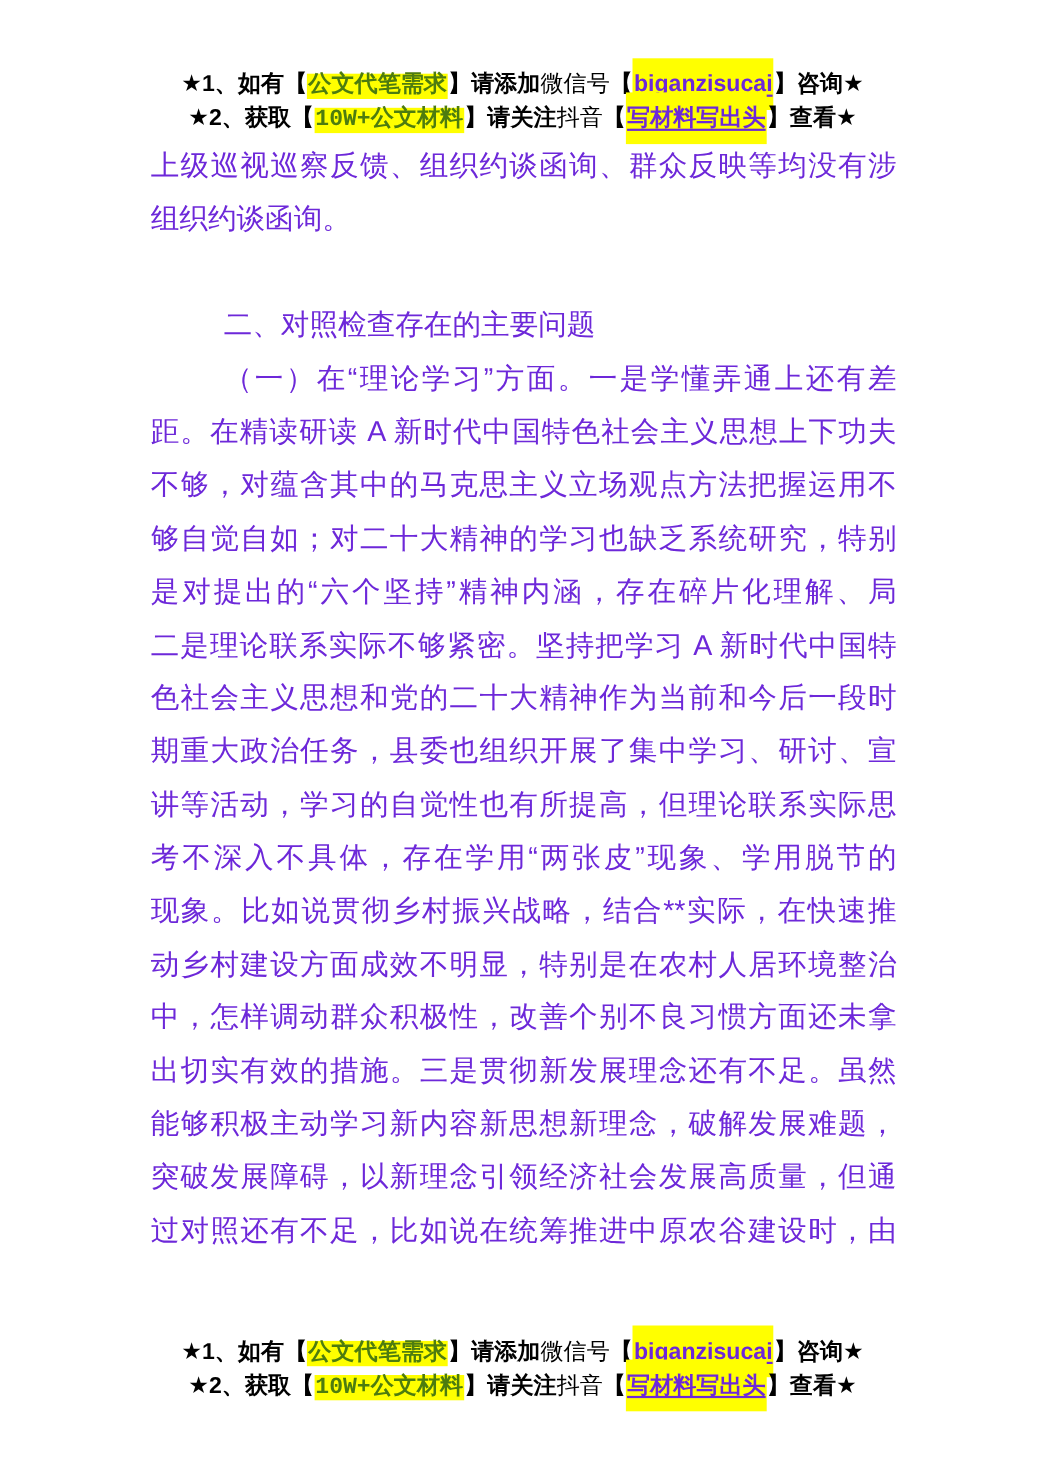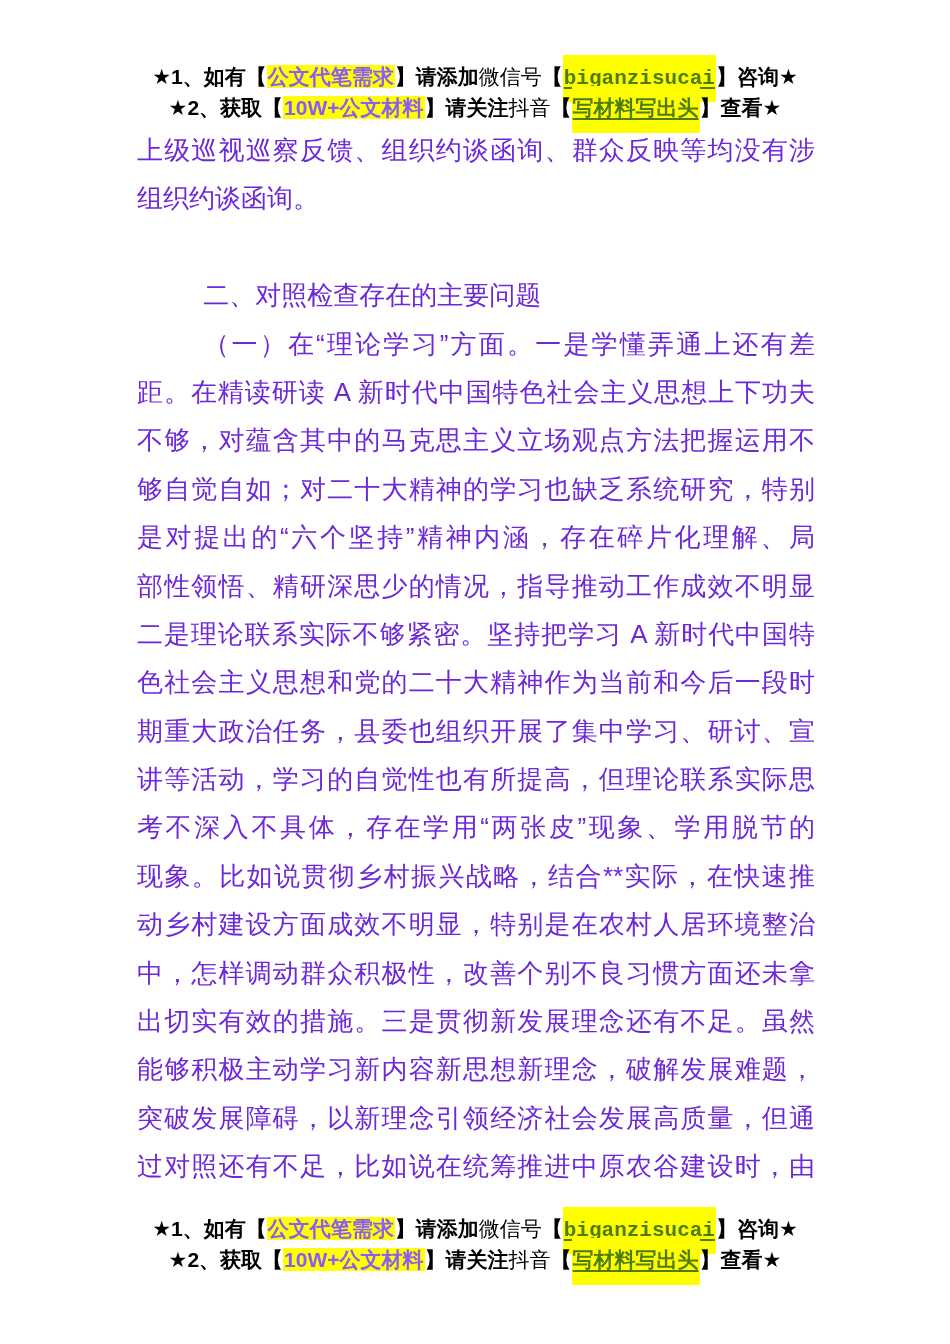--- a/index.html
+++ b/index.html
@@ -26,32 +26,32 @@
   .promo-top    { top: 61px; }
   .promo-bottom { top: 1213px; }
   .promo-line { height: 31px; }
   .seg-plain { }
   .seg-light { font-weight: 400; }
   .seg-underline {
     text-decoration-thickness: 2px;
     text-underline-offset: 3px;
   }
   .seg-highlight {
-    color: #8b5cf6;
+    color: #4d7c0f;
     background: #ffff00;
     padding: 0 1px;
+    font-family: Liberation Mono, monospace;
   }
   .seg-highlight-underline {
-    color: #4d7c0f;
+    color: #6d28d9;
     background: #ffff00;
     padding: 12px 1px;
     text-decoration: underline;
     text-decoration-thickness: 2px;
     text-underline-offset: 3px;
-    font-family: Liberation Mono, monospace;
   }
   
   .doc-body {
     position: absolute;
     left: 137px;
     top: 126px;
     width: 678px;
     font-size: 26px;
     line-height: 48.4px;
     color: #6d28d9;
@@ -80,21 +80,20 @@
   <main class="doc-body">
       <div class="line justify">上级巡视巡察反馈、组织约谈函询、群众反映等均没有涉</div>
       <div class="line">组织约谈函询。</div>
       <div class="line spacer"></div>
       <div class="line indent">二、对照检查存在的主要问题</div>
       <div class="line justify indent">（一）在“理论学习”方面。一是学懂弄通上还有差</div>
       <div class="line justify">距。在精读研读 A 新时代中国特色社会主义思想上下功夫</div>
       <div class="line justify">不够，对蕴含其中的马克思主义立场观点方法把握运用不</div>
       <div class="line justify">够自觉自如；对二十大精神的学习也缺乏系统研究，特别</div>
       <div class="line justify">是对提出的“六个坚持”精神内涵，存在碎片化理解、局</div>
-      <div class="line justify">部性领悟、精研深思少的情况，指导推动工作成效不明显</div>
       <div class="line justify">二是理论联系实际不够紧密。坚持把学习 A 新时代中国特</div>
       <div class="line justify">色社会主义思想和党的二十大精神作为当前和今后一段时</div>
       <div class="line justify">期重大政治任务，县委也组织开展了集中学习、研讨、宣</div>
       <div class="line justify">讲等活动，学习的自觉性也有所提高，但理论联系实际思</div>
       <div class="line justify">考不深入不具体，存在学用“两张皮”现象、学用脱节的</div>
       <div class="line justify">现象。比如说贯彻乡村振兴战略，结合**实际，在快速推</div>
       <div class="line justify">动乡村建设方面成效不明显，特别是在农村人居环境整治</div>
       <div class="line justify">中，怎样调动群众积极性，改善个别不良习惯方面还未拿</div>
       <div class="line justify">出切实有效的措施。三是贯彻新发展理念还有不足。虽然</div>
       <div class="line justify">能够积极主动学习新内容新思想新理念，破解发展难题，</div>

